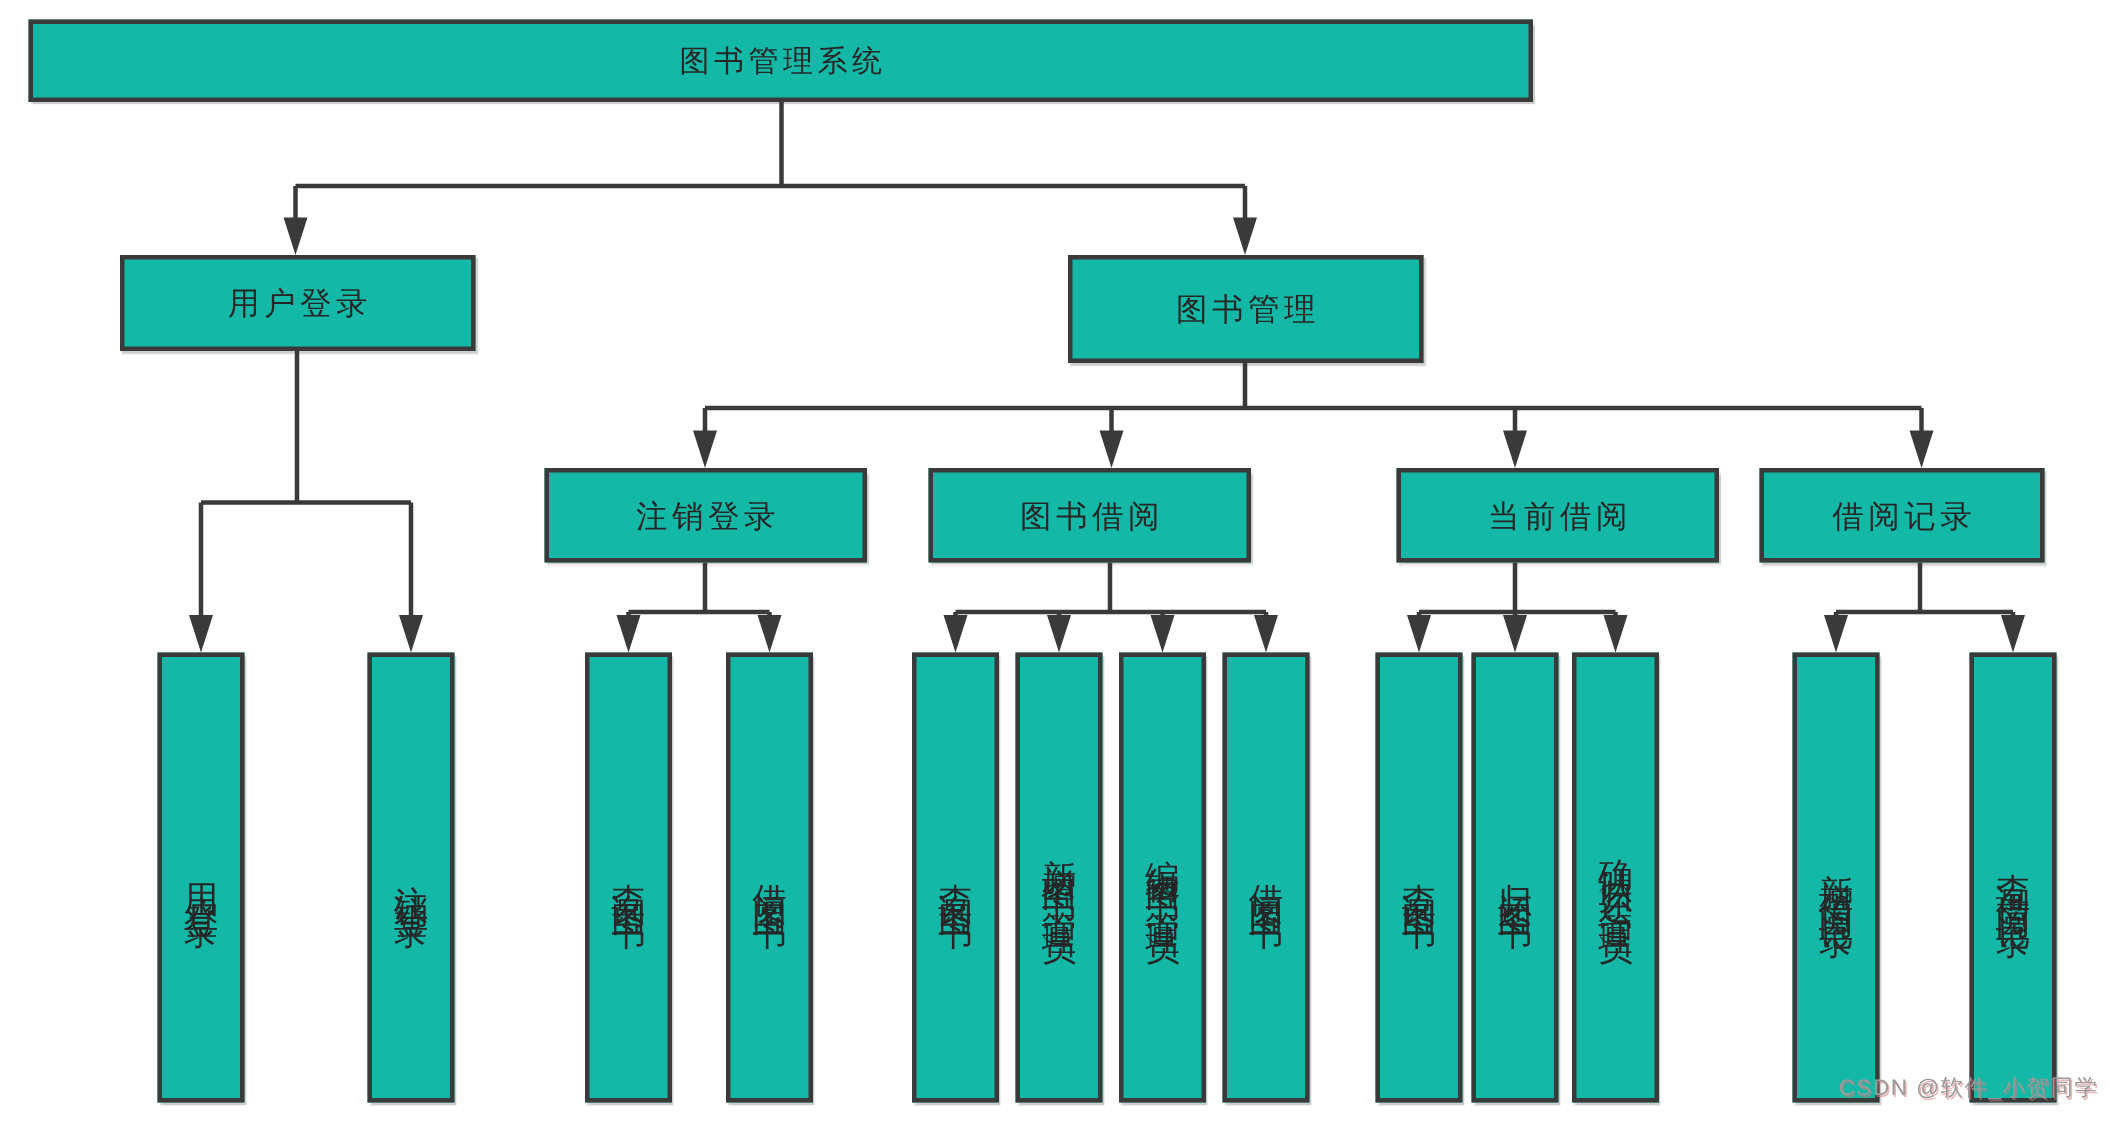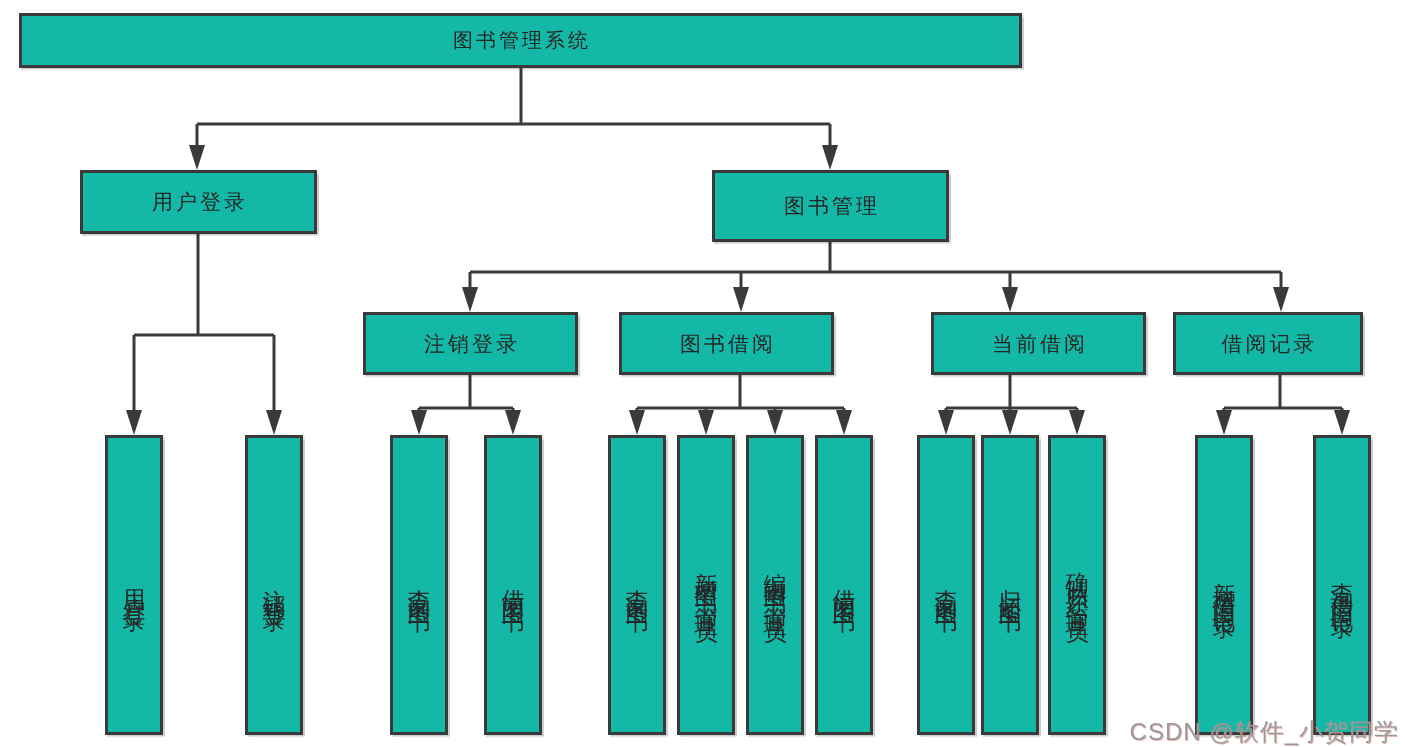--- a/index.html
+++ b/index.html
@@ -32,21 +32,21 @@
     writing-mode:vertical-rl;
     text-orientation:mixed;
     font-size:23px;
     letter-spacing:7px;
     line-height:1;
     white-space:nowrap;
   }
   .watermark{
     position:absolute;
     right:6px;top:716px;
-    font-size:24px;
+    font-size:15px;
     letter-spacing:1px;
     color:#9a9a9a;
     text-shadow:1px 1px 0 rgba(220,120,120,0.55);
     white-space:nowrap;
     z-index:5;
   }
 </style>
 </head>
 <body>
 

